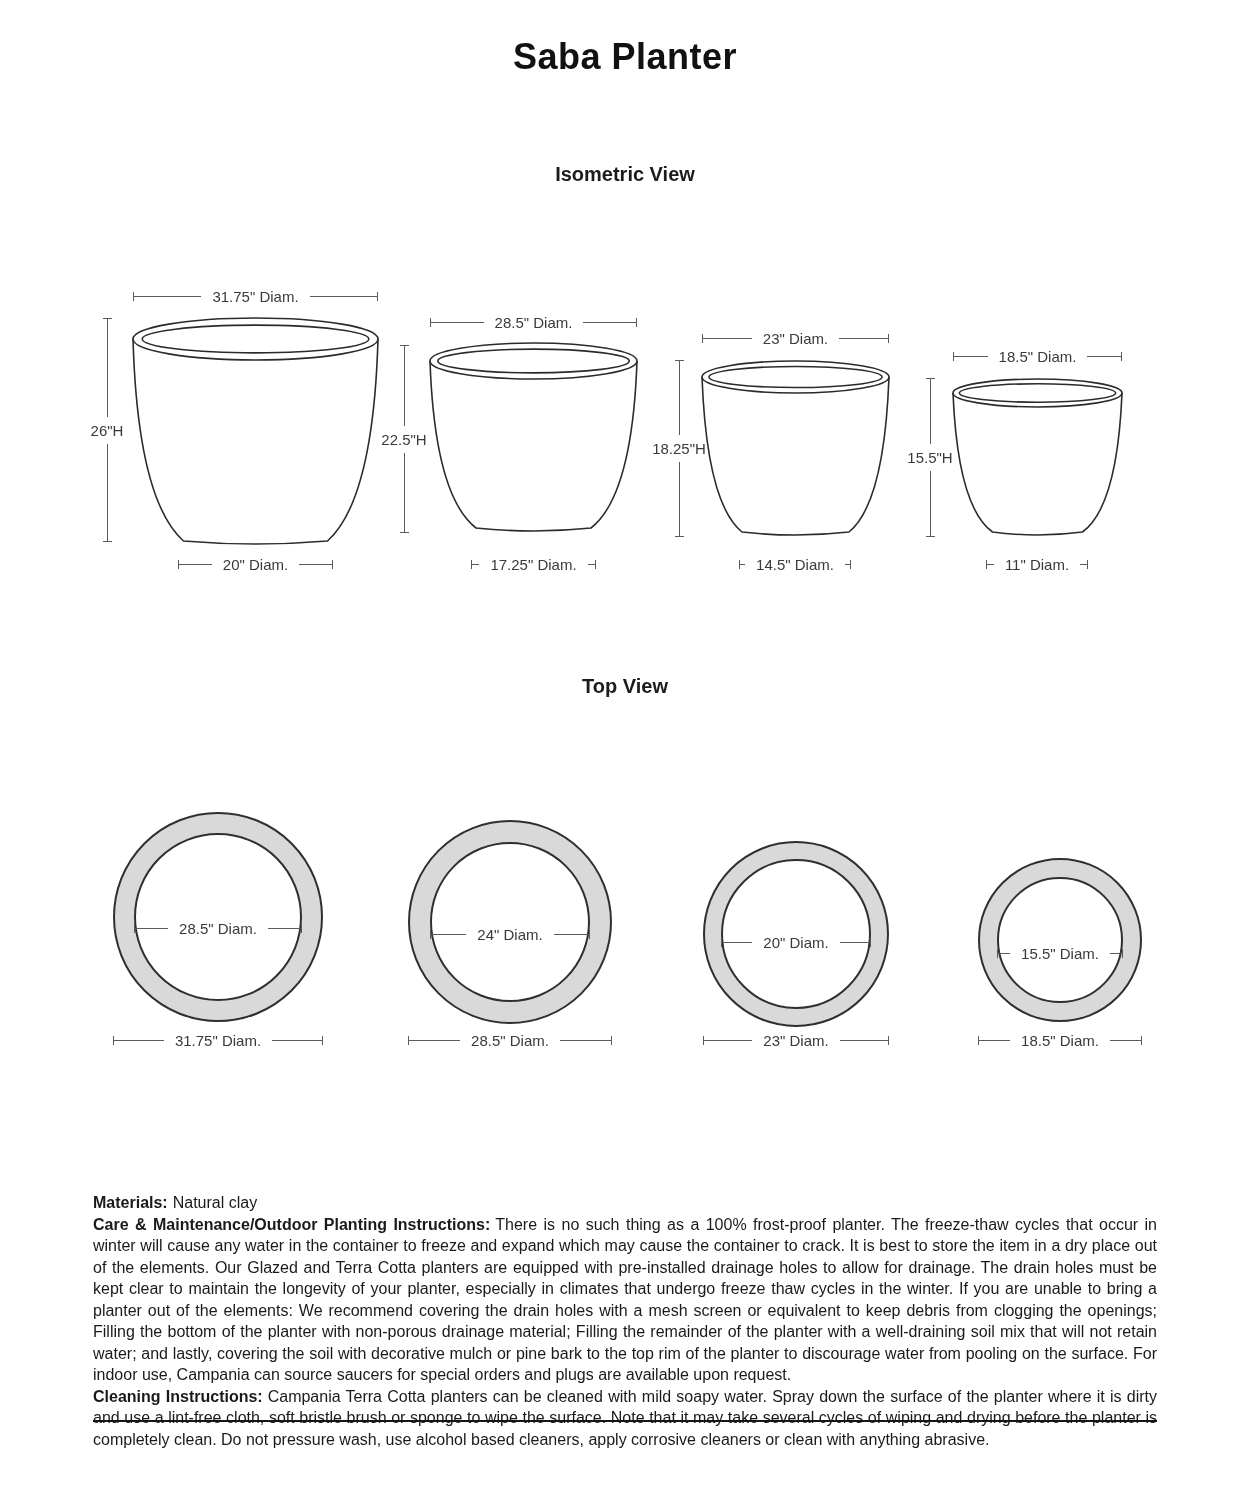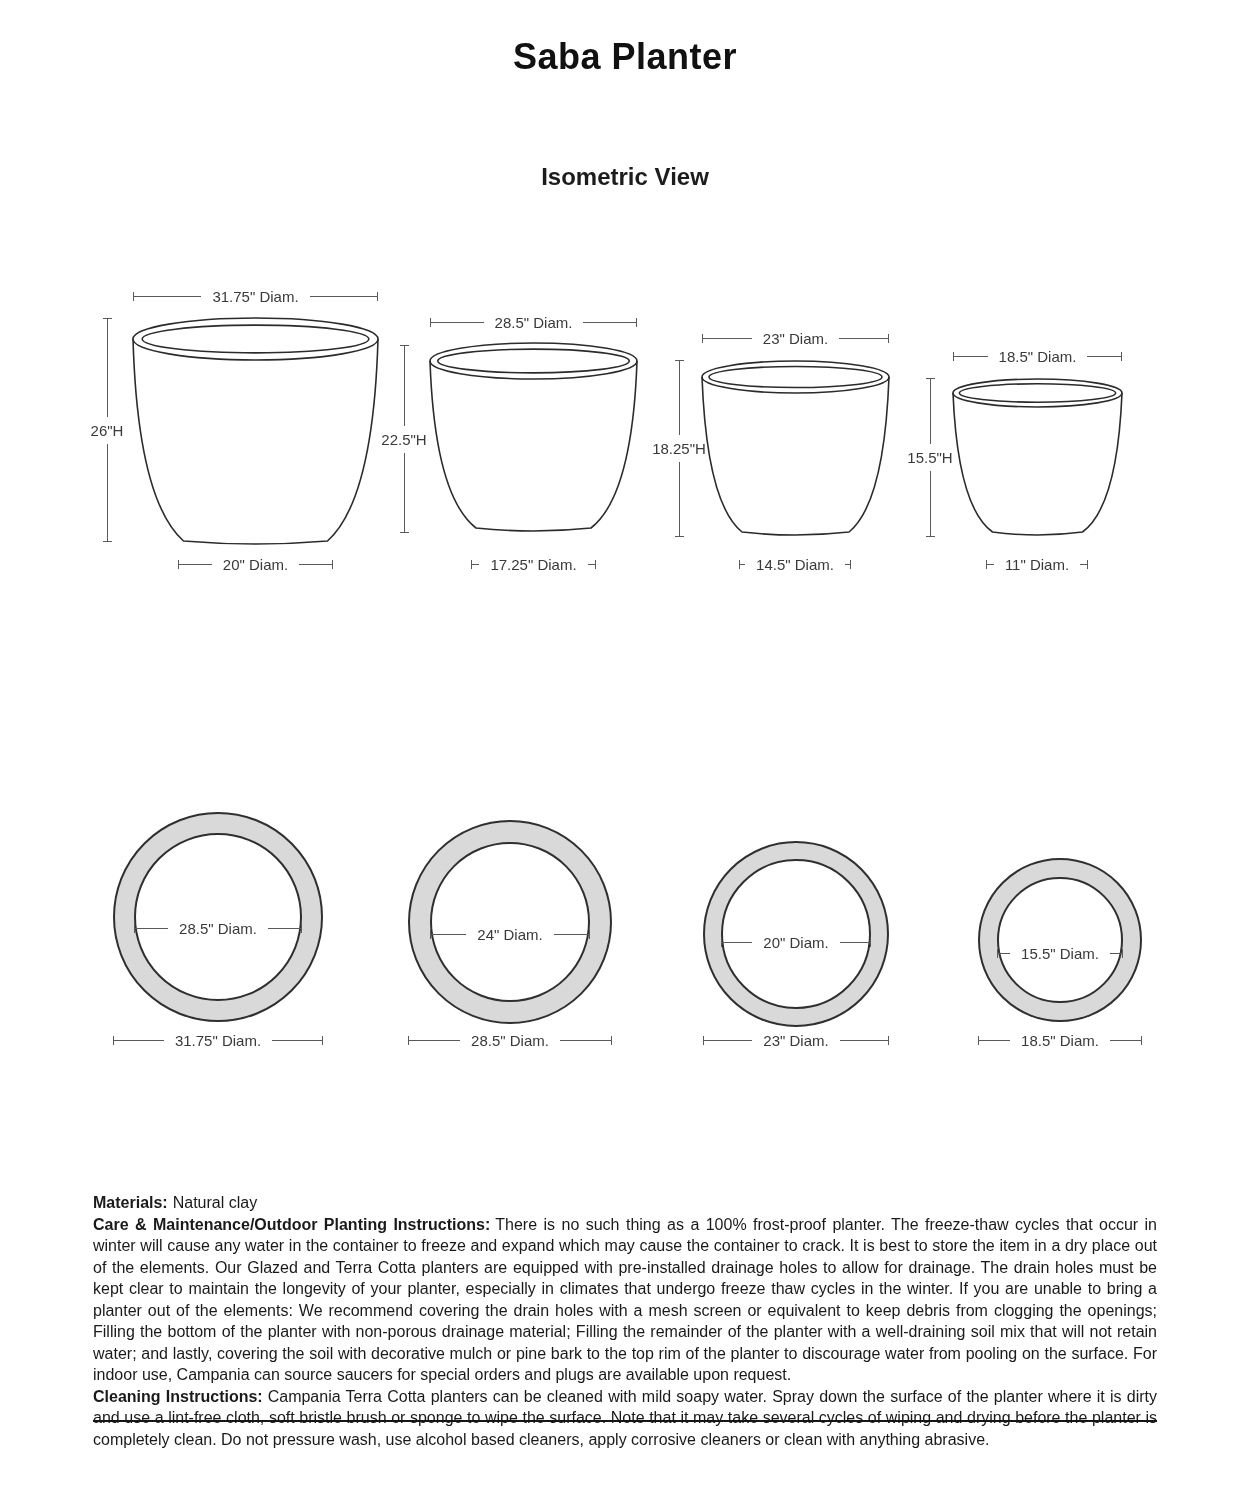--- a/index.html
+++ b/index.html
@@ -6,21 +6,21 @@
   .page{
     position:relative;width:1250px;height:1500px;background:#fff;
     font-family:"Liberation Sans", sans-serif;color:#1a1a1a;overflow:hidden;
   }
   .title{
     position:absolute;top:36px;left:0;width:100%;text-align:center;
     font-size:36px;font-weight:700;letter-spacing:.5px;margin:0;color:#111;
   }
   .sec-h{
     position:absolute;left:0;width:100%;text-align:center;
-    font-size:24px;font-weight:700;margin:0;color:#1c1c1c;
+    font-size:20px;font-weight:700;margin:0;color:#1c1c1c;
   }
   .iso-h{top:163px;}
   .top-h{top:675px;}
 
   
   .hdim{
     position:absolute;display:flex;align-items:center;height:16px;
     color:#3a3a3a;font-size:15px;white-space:nowrap;
   }
   .hdim .t{width:1px;height:9px;background:#5a5a5a;flex:0 0 auto;}
@@ -170,20 +170,21 @@
       <ellipse cx="86.5" cy="16" rx="78.16250000000001" ry="9.24" fill="none" stroke="#2b2b2b" stroke-width="1.6"></ellipse>
     </svg>
   <div class="hdim" style="left:986px;top:556px;width:102px">
       <span class="t"></span>
       <span class="s"></span>
     <span class="l">11" Diam.</span>
   <span class="s"></span>
       <span class="t"></span>
     </div>
 
+  <h2 class="sec-h top-h">Top View</h2>
 
   <div class="ring" style="left:113px;top:812px;width:210px;height:210px">
     <div class="ring-inner" style="left:19px;top:19px;width:168px;height:168px"></div>
   </div>
   <div class="hdim" style="left:134px;top:920px;width:168px">
       <span class="t"></span>
       <span class="s"></span>
     <span class="l">28.5" Diam.</span>
   <span class="s"></span>
       <span class="t"></span>

